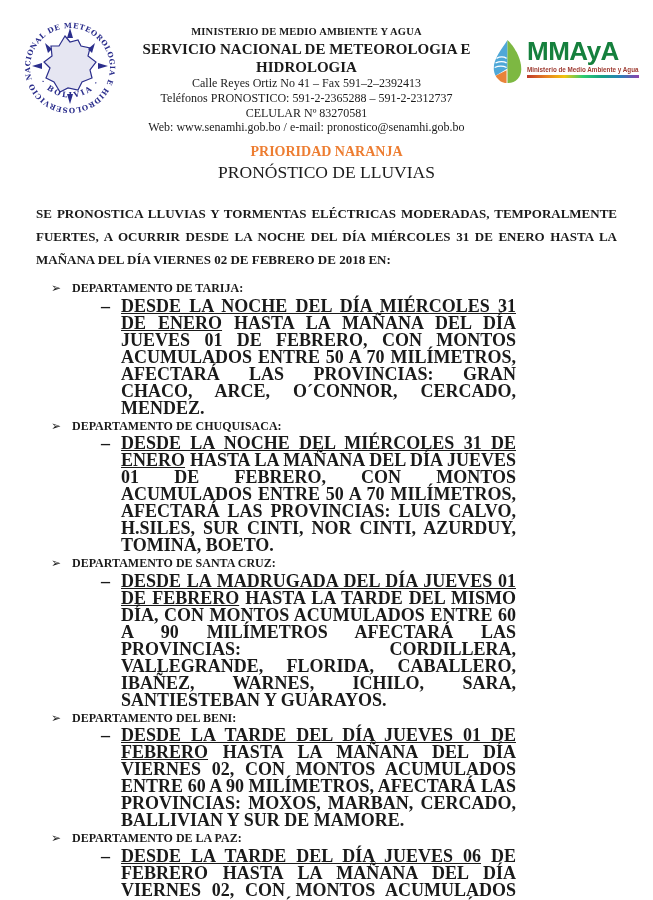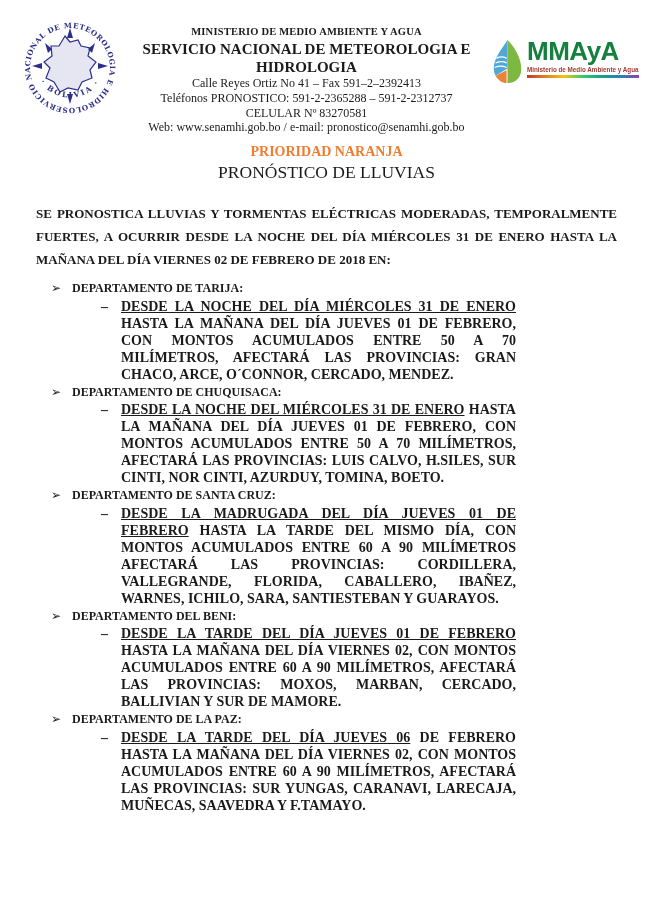--- a/index.html
+++ b/index.html
@@ -31,21 +31,21 @@
   .title-sub{font-size:17.5px;font-weight:normal;margin-top:2px;}
   
   .intro{margin:19px 36px 0 36px;font-size:13px;font-weight:bold;
     text-align:justify;line-height:23px;}
   
   .deptlist{margin-top:9px;}
   .dept{margin-top:1px;}
   .dept-head{padding-left:72px;font-size:12px;font-weight:bold;position:relative;line-height:17.5px;}
   .dept-head::before{content:"\27A2";font-family:"DejaVu Sans",sans-serif;
     position:absolute;left:51px;top:0;font-size:12px;font-weight:normal;}
-  .dept-body{margin-left:121px;width:395px;font-size:14px;font-weight:bold;
+  .dept-body{margin-left:121px;width:395px;font-size:18px;font-weight:bold;
     text-align:justify;line-height:17px;position:relative;}
   .dept-body::before{content:"\2013";position:absolute;left:-20px;top:0;font-weight:bold;}
   .u{text-decoration:underline;}
 </style>
 </head>
 <body>
 
 <div class="page">
 
   <div class="hdr">

